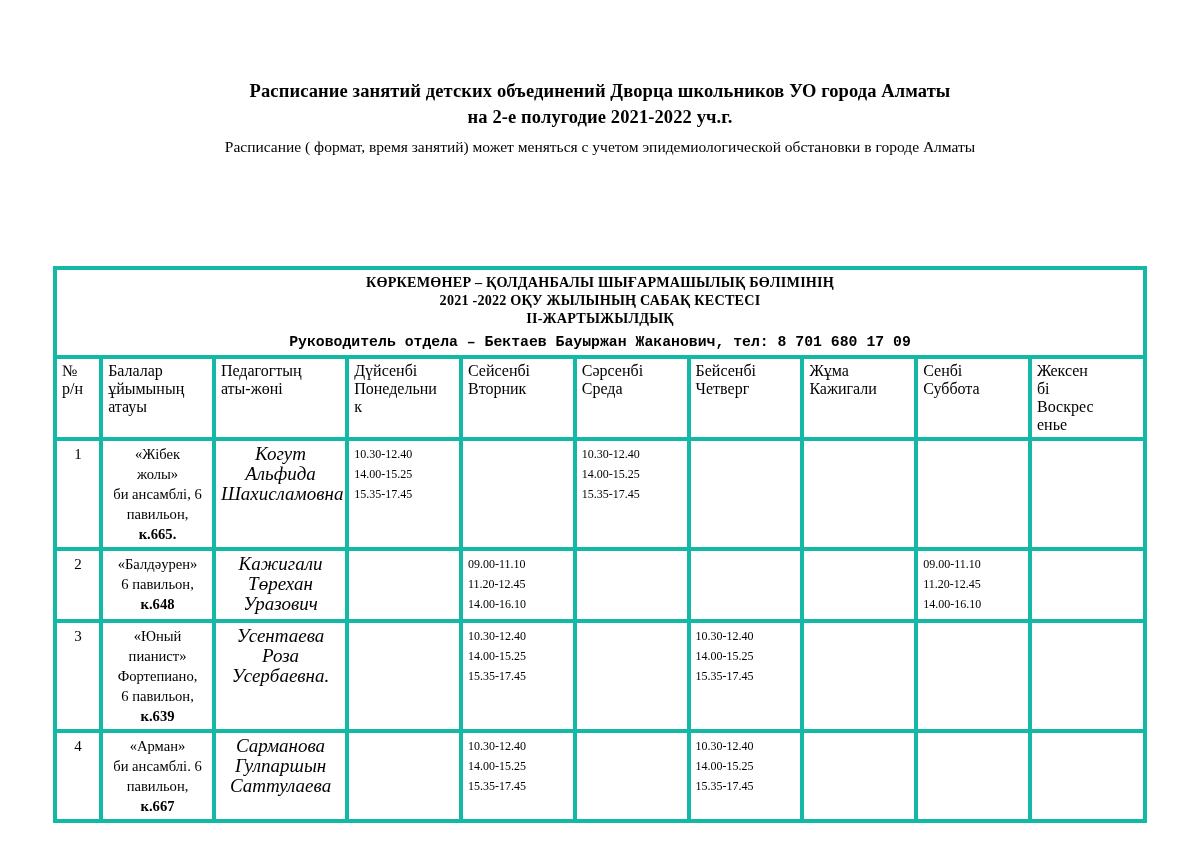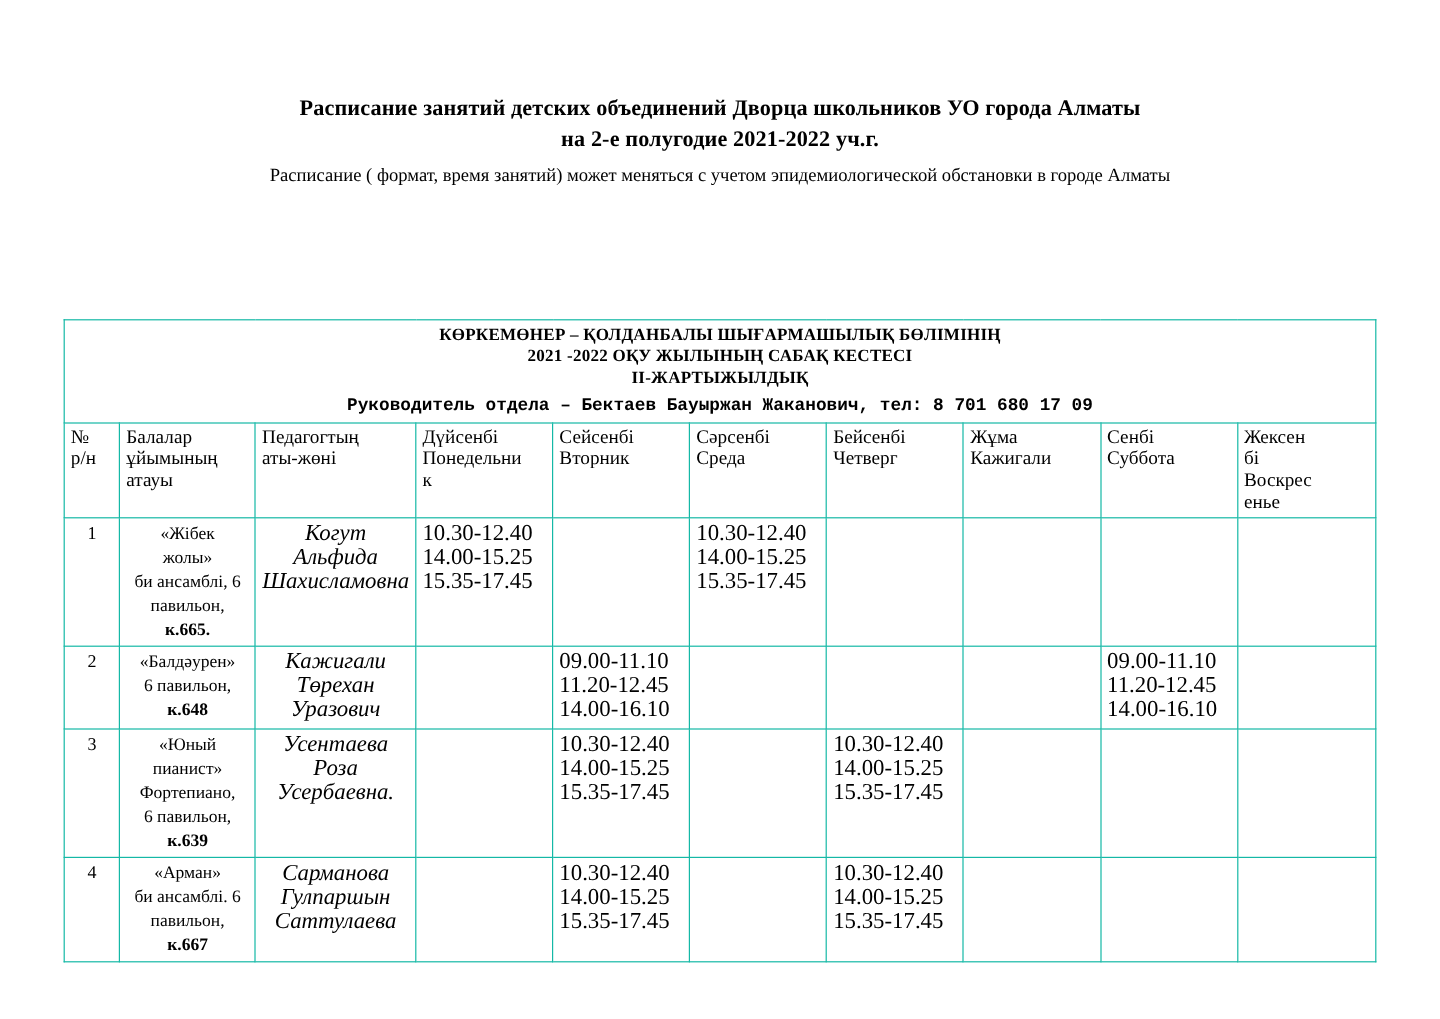--- a/index.html
+++ b/index.html
@@ -40,21 +40,21 @@
   .spacer {
     height: 106px;
   }
   table.schedule {
     border-collapse: collapse;
     width: 1094px;
     margin: 0 auto;
     table-layout: fixed;
   }
   table.schedule td, table.schedule th {
-    border: 1px solid #14b8a6;
+    border: 4px solid #14b8a6;
     vertical-align: top;
     padding: 3px 5px;
   }
   .dept-header-cell {
     text-align: center;
     padding: 9px 6px 10px 6px;
   }
   .dept-line {
     font-weight: bold;
     font-size: 14.2px;
@@ -89,21 +89,21 @@
   }
   .cell-name b { font-weight: bold; }
   .cell-teacher {
     font-size: 19px;
     line-height: 20px;
     padding-top: 5px;
     text-align: center;
     font-style: italic;
   }
   .cell-times {
-    font-size: 19px;
+    font-size: 12px;
     line-height: 20px;
     padding-top: 5px;
     text-align: left;
     white-space: pre-line;
   }
   .row-1 td { height: 86px; }
   .row-2 td { height: 62px; }
   .row-3 td { height: 100px; }
   .row-4 td { height: 70px; }
 </style>

